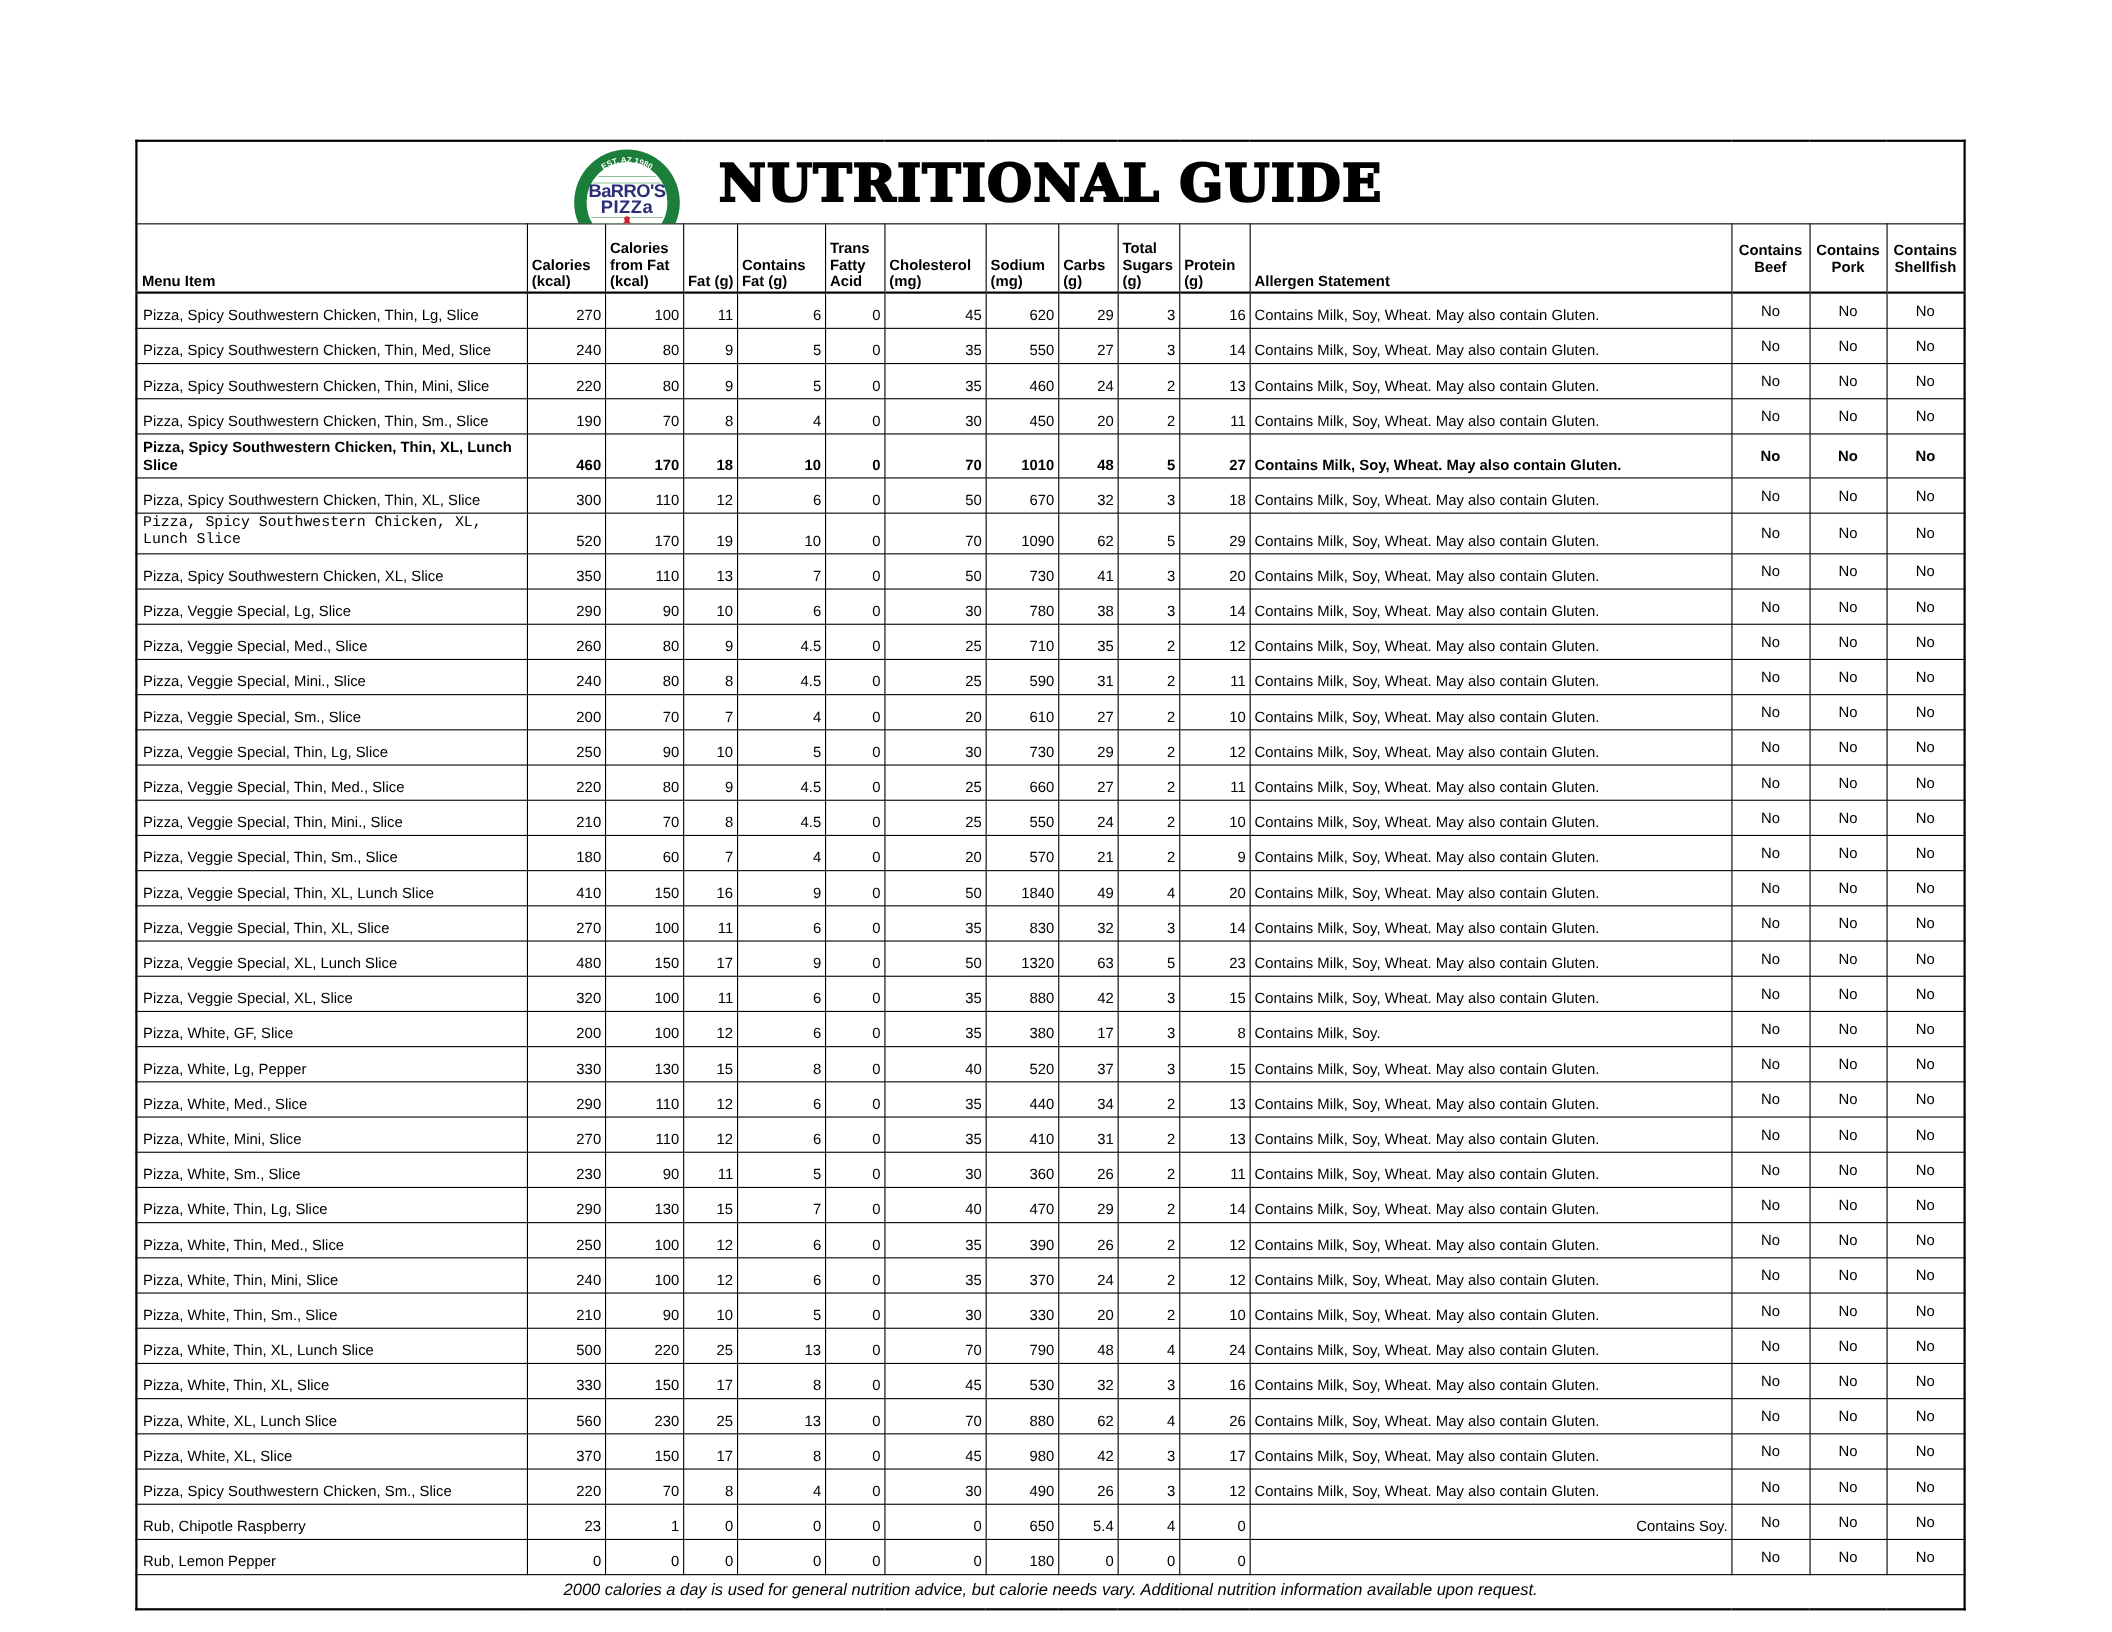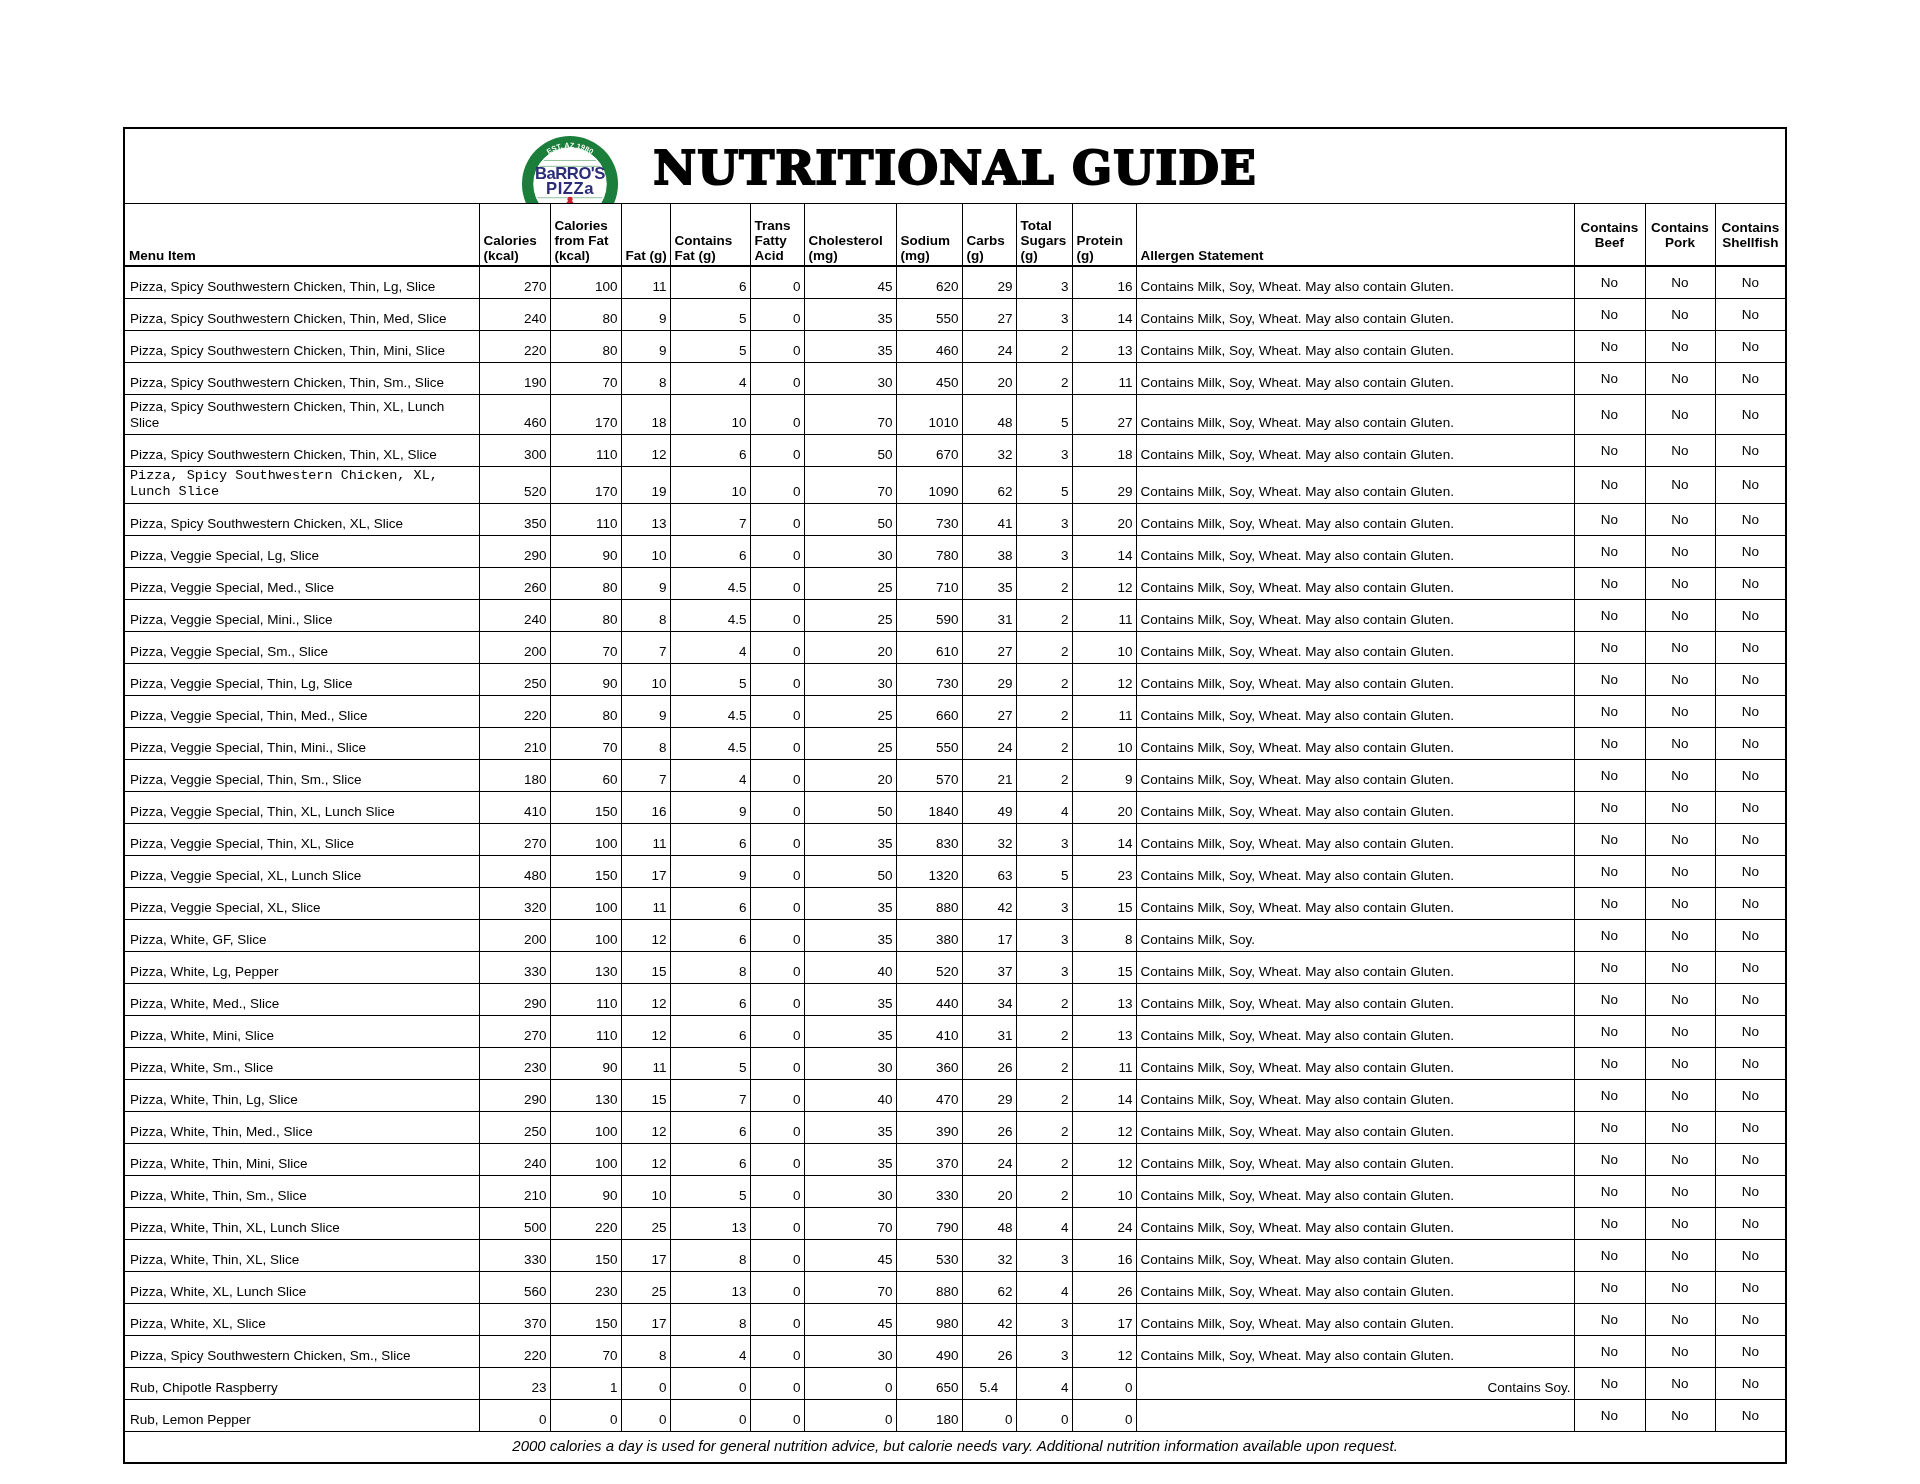--- a/index.html
+++ b/index.html
@@ -177,21 +177,21 @@
           <td style="text-align: right;">30</td>
           <td style="text-align: right;">450</td>
           <td style="text-align: right;">20</td>
           <td style="text-align: right;">2</td>
           <td style="text-align: right;">11</td>
           <td class="c-allergen" style="text-align: left;">Contains Milk, Soy, Wheat. May also contain Gluten.</td>
           <td class="c-flag" style="text-align: center;">No</td>
           <td class="c-flag" style="text-align: center;">No</td>
           <td class="c-flag" style="text-align: center;">No</td>
         </tr>
-        <tr style="height: 40px;">
+        <tr style="height: 40px; font-weight: bold;">
           <td class="c-menu" style="text-align: left;">Pizza, Spicy Southwestern Chicken, Thin, XL, Lunch Slice</td>
           <td style="text-align: right;">460</td>
           <td style="text-align: right;">170</td>
           <td style="text-align: right;">18</td>
           <td style="text-align: right;">10</td>
           <td style="text-align: right;">0</td>
           <td style="text-align: right;">70</td>
           <td style="text-align: right;">1010</td>
           <td style="text-align: right;">48</td>
           <td style="text-align: right;">5</td>
@@ -696,21 +696,21 @@
         </tr>
         <tr>
           <td class="c-menu" style="text-align: left;">Rub, Chipotle Raspberry</td>
           <td style="text-align: right;">23</td>
           <td style="text-align: right;">1</td>
           <td style="text-align: right;">0</td>
           <td style="text-align: right;">0</td>
           <td style="text-align: right;">0</td>
           <td style="text-align: right;">0</td>
           <td style="text-align: right;">650</td>
-          <td style="text-align: center;">5.4</td>
+          <td style="text-align: right;">5.4</td>
           <td style="text-align: right;">4</td>
           <td style="text-align: right;">0</td>
           <td class="c-allergen" style="text-align: right;">Contains Soy.</td>
           <td class="c-flag" style="text-align: center;">No</td>
           <td class="c-flag" style="text-align: center;">No</td>
           <td class="c-flag" style="text-align: center;">No</td>
         </tr>
         <tr>
           <td class="c-menu" style="text-align: left;">Rub, Lemon Pepper</td>
           <td style="text-align: right;">0</td>

